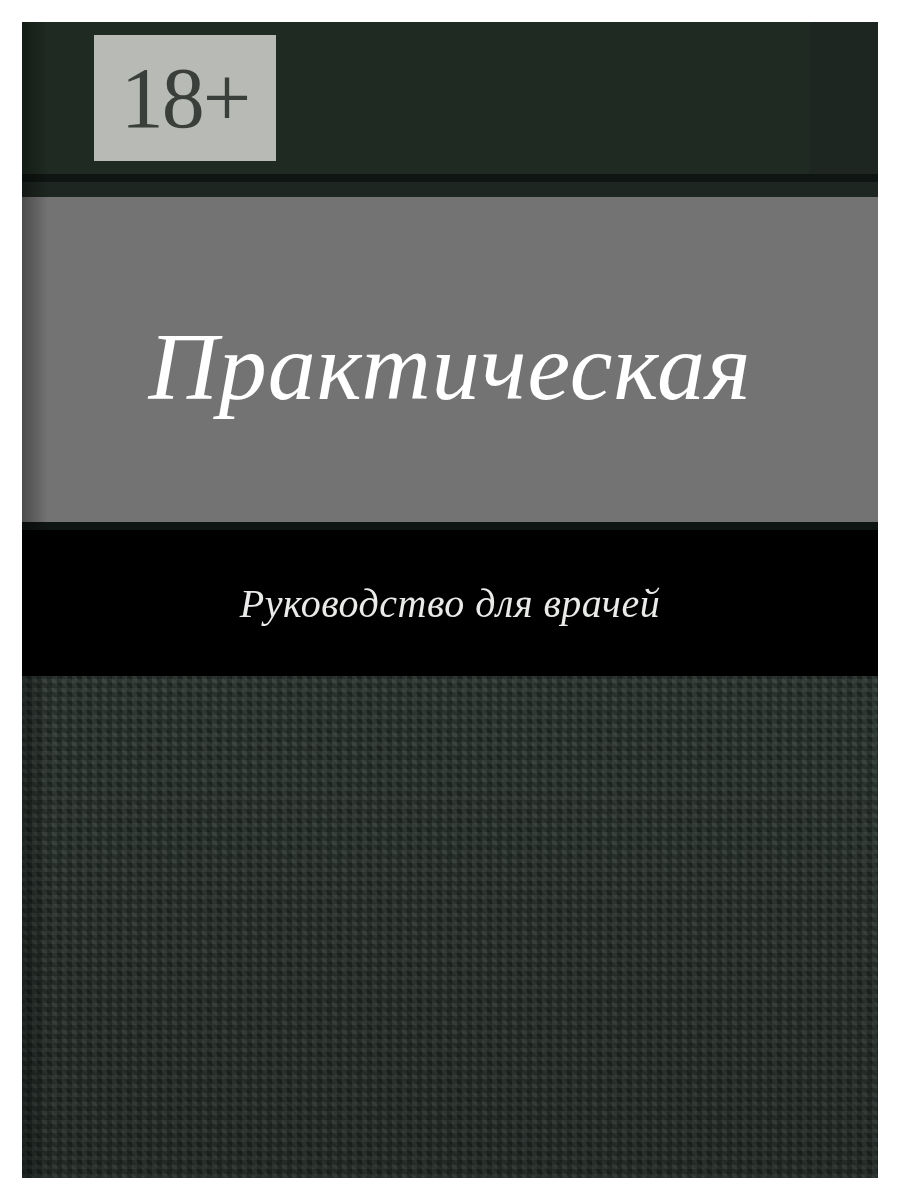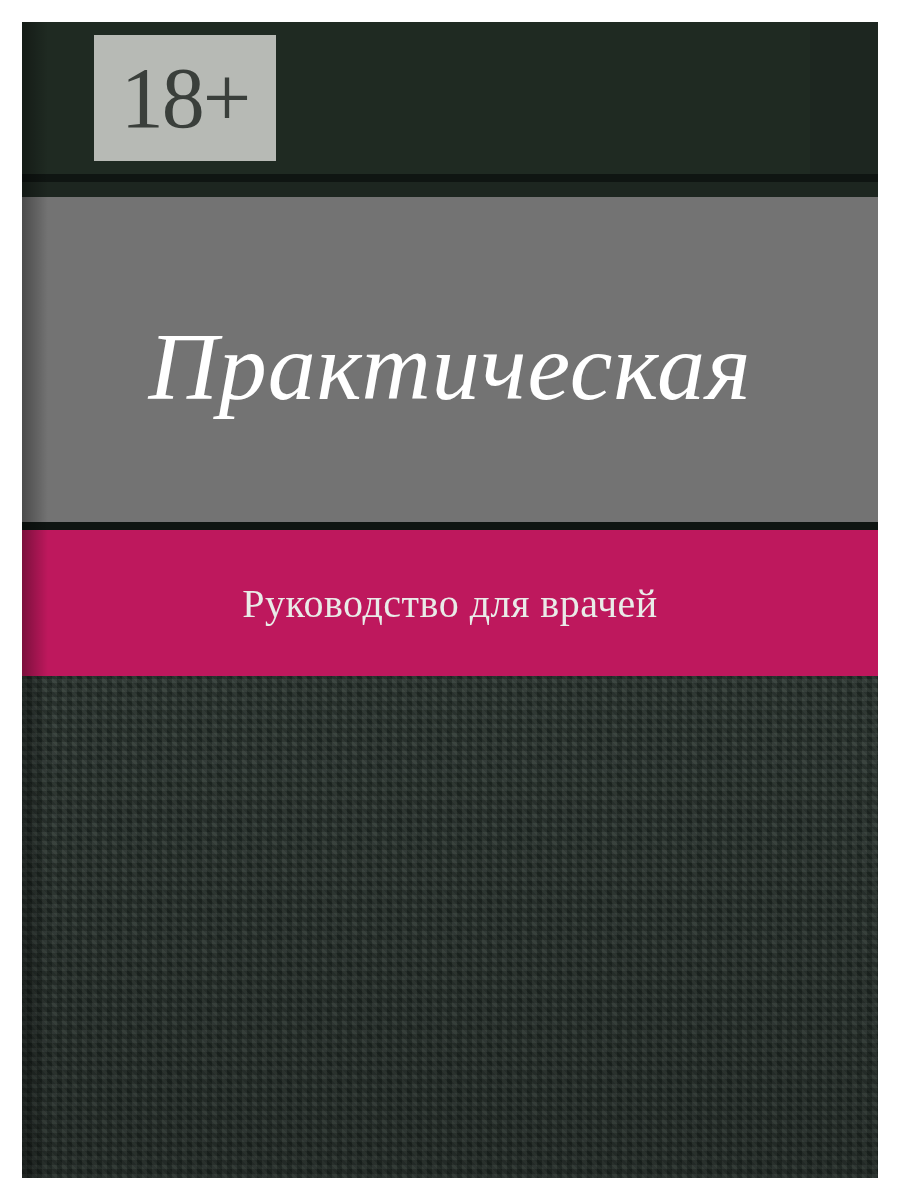--- a/index.html
+++ b/index.html
@@ -136,25 +136,26 @@
     white-space: nowrap;
   }
 
   
   .band-subtitle {
     position: absolute;
     left: 22px;
     top: 530px;
     width: 856px;
     height: 146px;
-    background: #be185d;
+    background: #000000;
     display: flex;
     align-items: center;
     justify-content: center;
     z-index: 3;
+    font-style: italic;
   }
   .subtitle-text {
     color: #e9ebe8;
     font-family: "Liberation Serif", serif;
     font-size: 40px;
     font-weight: 400;
     letter-spacing: 0.5px;
     white-space: nowrap;
   }
 

